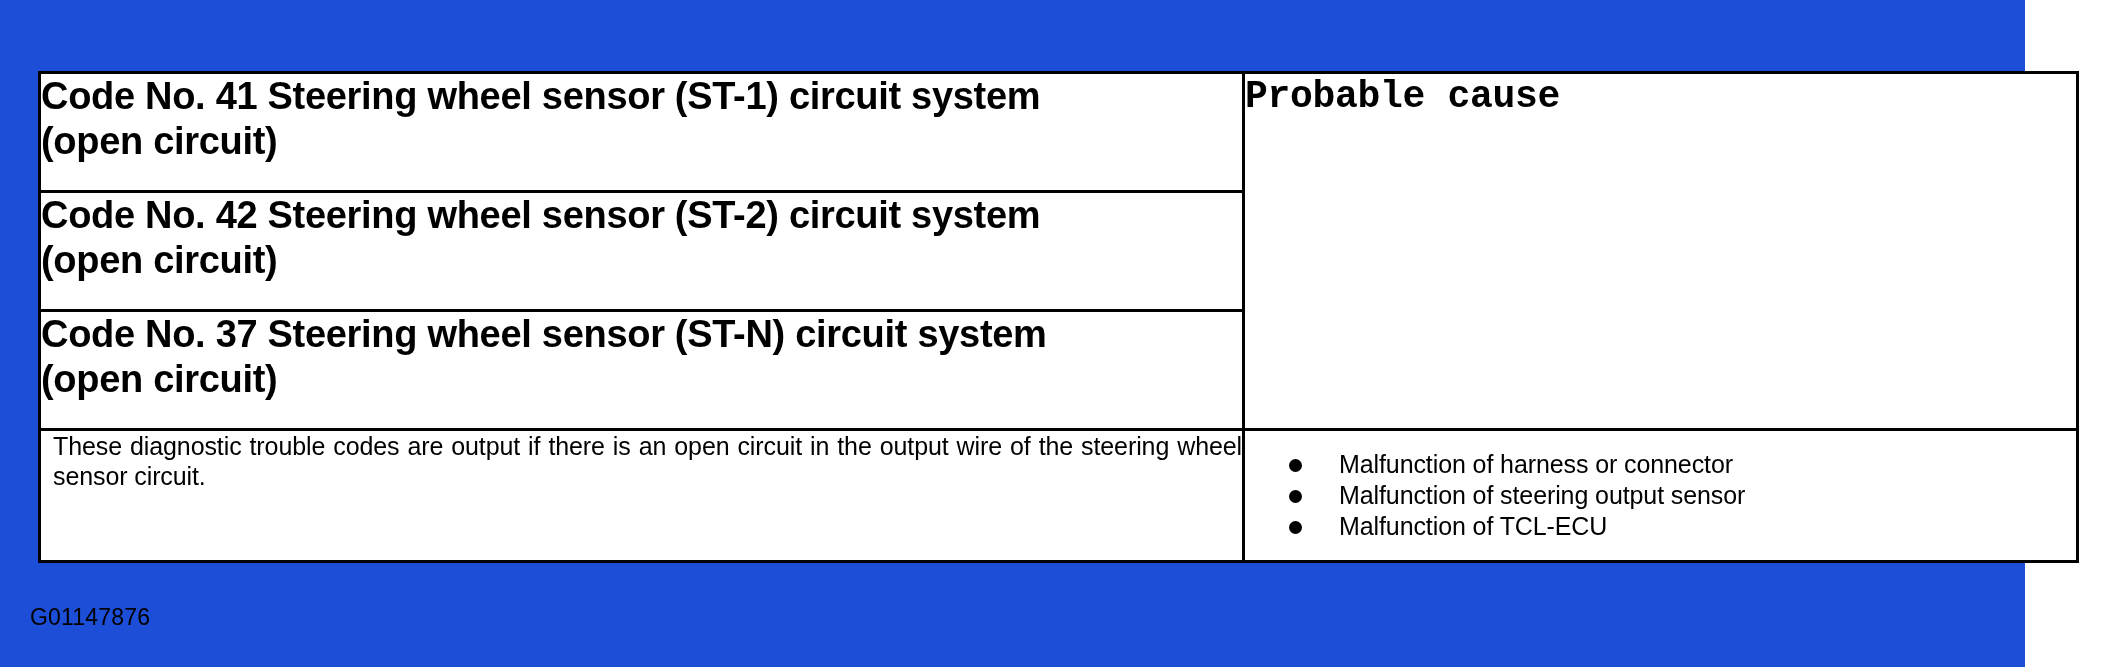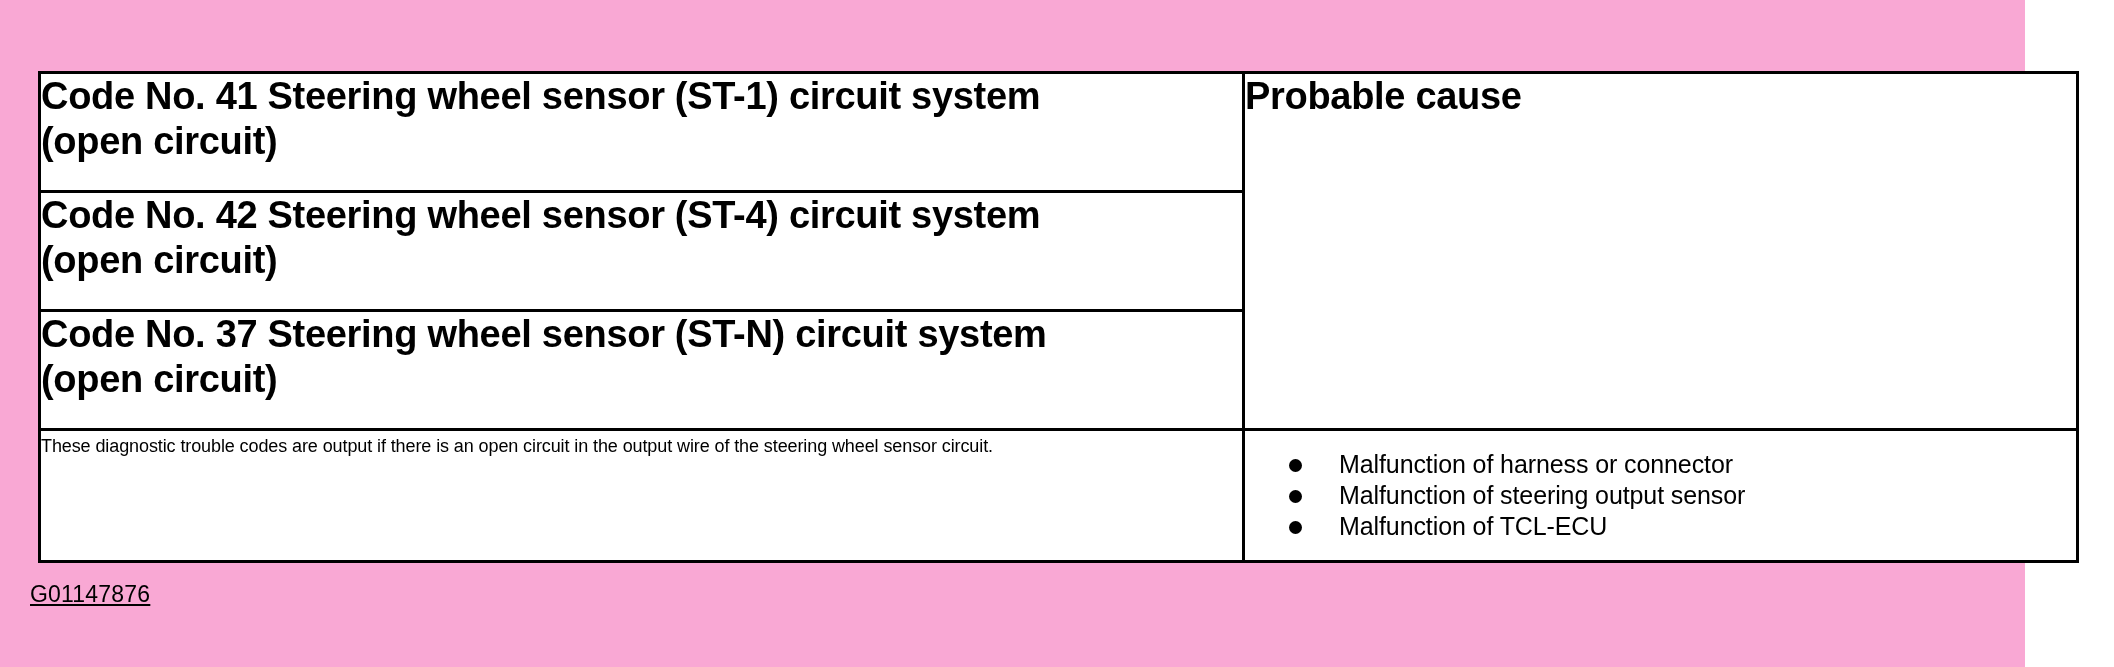--- a/index.html
+++ b/index.html
@@ -14,21 +14,21 @@
     overflow: hidden;
     font-family: "Liberation Sans", sans-serif;
     color: #000000;
     -webkit-font-smoothing: none;
   }
 
   .page {
     position: relative;
     width: 2025px;
     height: 667px;
-    background: #f9a8d4;
+    background: #1d4ed8;
   }
 
   
   .dtc-table {
     position: absolute;
     left: 38px;
     top: 71px;
     width: 2038px;
     border-collapse: collapse;
     table-layout: fixed;
@@ -64,35 +64,37 @@
   .cause-header-cell {
     padding: 9px 0 0 22px;
   }
   .cause-header-text {
     display: block;
     font-weight: bold;
     font-size: 38px;
     line-height: 45px;
     letter-spacing: -0.3px;
     color: #000000;
+    font-family: Liberation Mono, monospace;
   }
 
   
   .desc-cell {
     height: 123px;
     padding: 16px 20px 0 18px;
   }
   .desc-text {
     display: block;
-    font-size: 18px;
+    font-size: 25px;
     line-height: 30px;
     letter-spacing: -0.1px;
     color: #000000;
     text-align: justify;
     text-justify: inter-word;
+    margin-left: 12px;
   }
 
   .causes-cell {
     height: 123px;
     padding: 14px 0 0 0;
   }
   .cause-list {
     list-style: none;
     margin: 0;
     padding: 18px;
@@ -114,26 +116,25 @@
     height: 13px;
     border-radius: 50%;
     background: #000000;
     display: block;
   }
 
   
   .caption {
     position: absolute;
     left: 30px;
-    top: 581px;
+    top: 604px;
     font-size: 23px;
     line-height: 27px;
     letter-spacing: 0.2px;
     color: #000000;
-    text-decoration: underline;
   }
 </style>
 </head>
 <body>
 
 <div class="page">
 
   <table class="dtc-table">
     <colgroup>
       <col class="col-left">
@@ -145,21 +146,21 @@
           <span class="code-text">Code No. 41 Steering wheel sensor (ST-1) circuit system
 (open circuit)</span>
         </td>
         <td class="cause-header-cell" rowspan="3">
           <span class="cause-header-text">Probable cause</span>
         </td>
       </tr>
 
       <tr>
         <td class="code-cell">
-          <span class="code-text">Code No. 42 Steering wheel sensor (ST-4) circuit system
+          <span class="code-text">Code No. 42 Steering wheel sensor (ST-2) circuit system
 (open circuit)</span>
         </td>
       </tr>
 
       <tr>
         <td class="code-cell">
           <span class="code-text">Code No. 37 Steering wheel sensor (ST-N) circuit system
 (open circuit)</span>
         </td>
       </tr>

